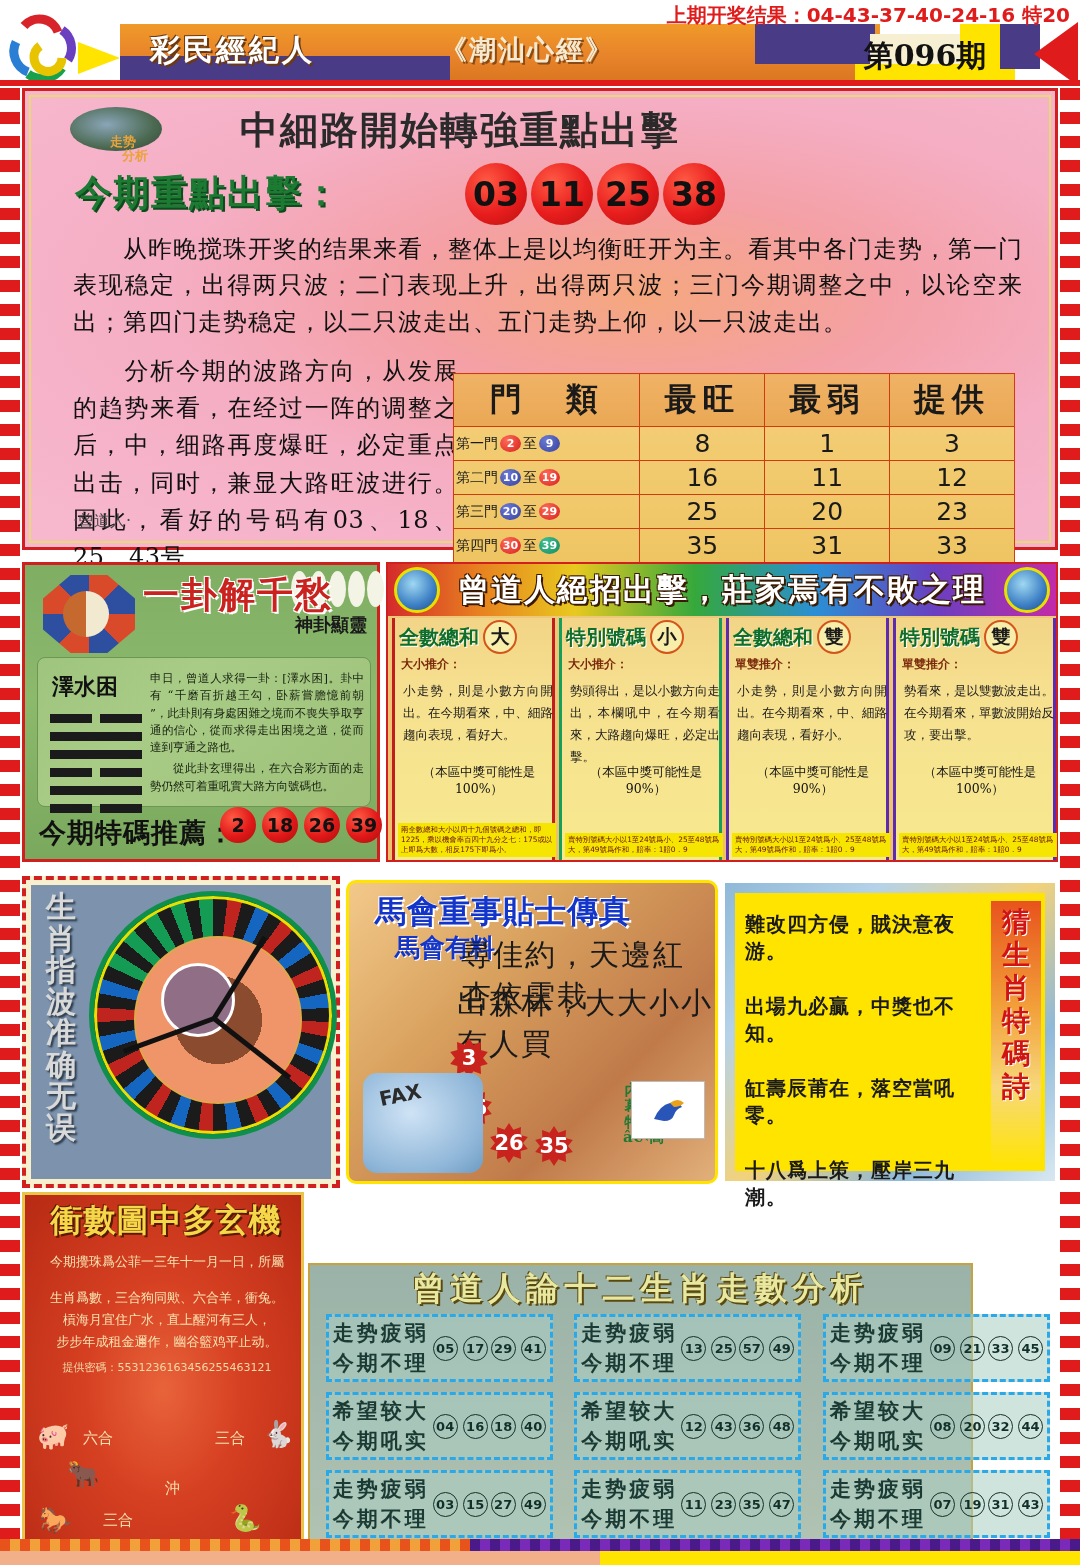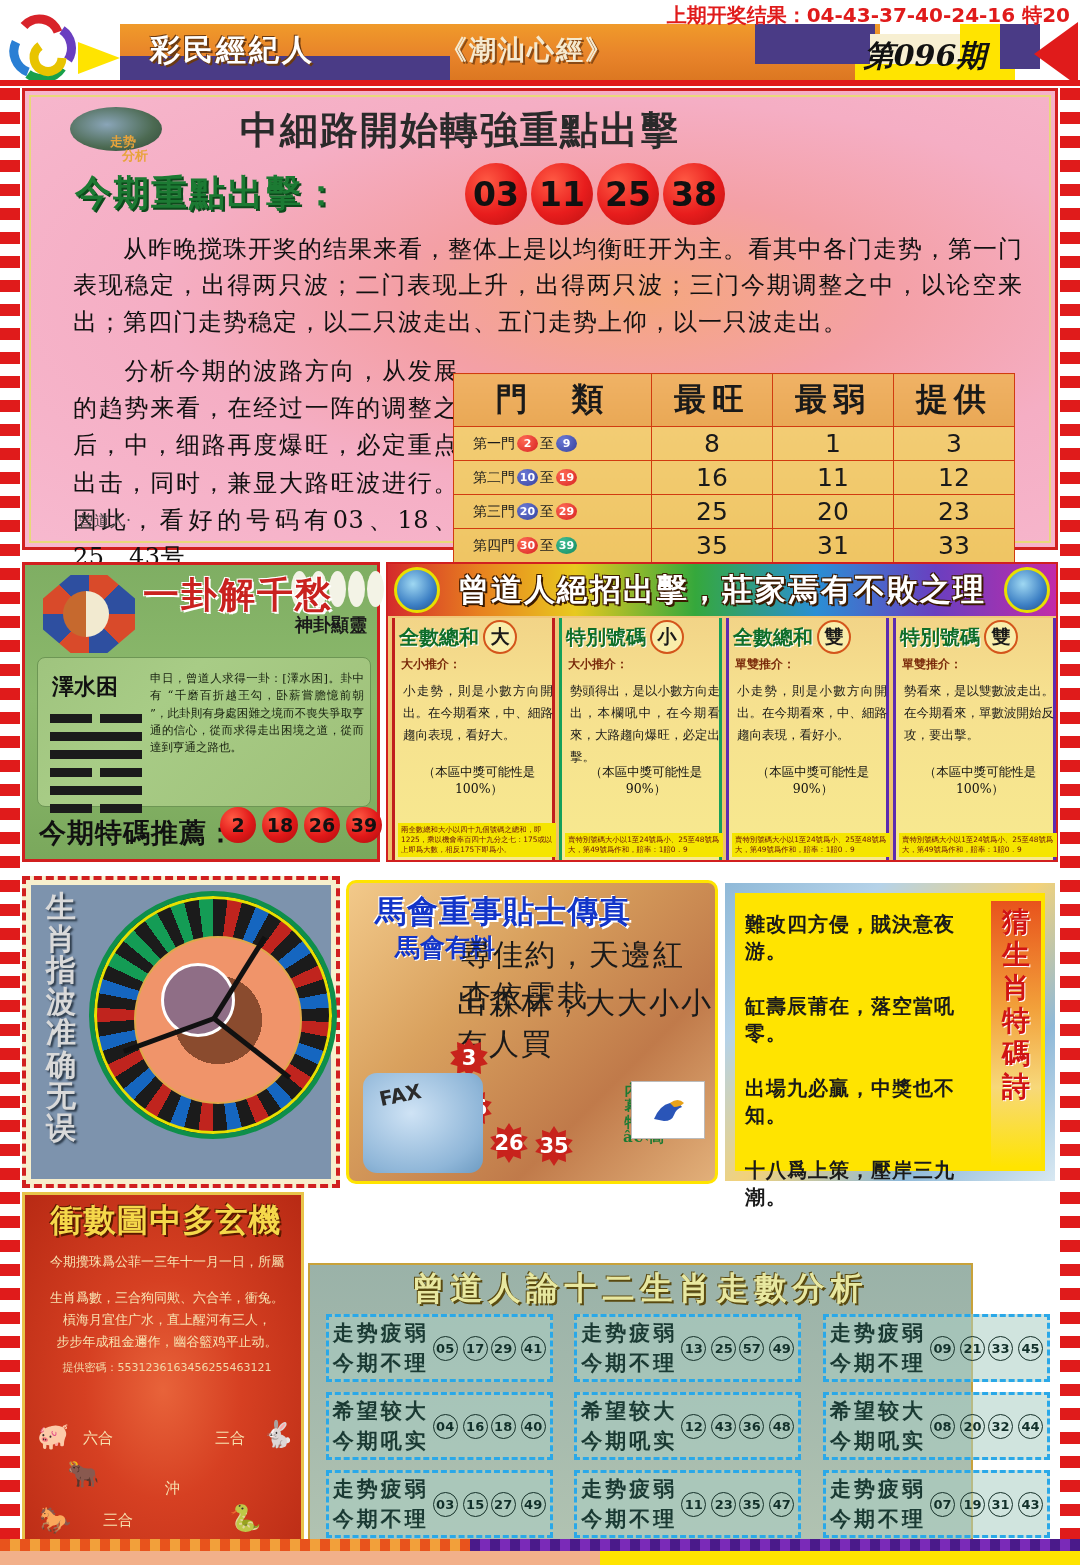--- a/index.html
+++ b/index.html
@@ -58,21 +58,21 @@
     color:#f5ead0; letter-spacing:2px;
     text-shadow: 2px 2px 0 #8a4a14;
   }
   .lastresult {
     position:absolute; right:10px; top:2px;
     font-family:"DejaVu Sans", sans-serif; font-weight:bold; font-size:20px;
     color:#e01b1b; letter-spacing:0px; white-space:nowrap;
   }
   .issue {
     position:absolute; left:860px; top:36px; width:130px; text-align:center;
-    font-family:"DejaVu Serif", serif; font-weight:bold; font-size:30px; color:#111;font-style:italic;
+    font-family:"DejaVu Serif", serif; font-weight:bold; font-size:30px; color:#111;
   }
   .redline { position:absolute; left:0; top:80px; width:1080px; height:6px; background:#e01b1b;}
 
   
   .panel1 {
     position:absolute; left:22px; top:88px; width:1036px; height:462px;
     background: radial-gradient(ellipse at 60% 45%, #f5a77e 0%, #f4a0a6 28%, #f5aec4 55%, #f7b9cf 100%);
     border:3px solid #d11f1f;
   }
   .p1-inner { position:absolute; inset:4px; border:2px solid #e8d87a; }
@@ -121,21 +121,21 @@
     border-collapse:collapse;
     background: linear-gradient(180deg,#f4cf7a 0%, #eec35f 100%);
   }
   .p1-table td, .p1-table th {
     border:1.5px solid #d13b10; text-align:center;
     font-family:"DejaVu Serif", serif; color:#1a1a1a;
   }
   .p1-table th { font-size:32px; font-weight:bold; padding:4px 0; letter-spacing:6px;
     background: linear-gradient(180deg,#f0b265 0%, #e9a855 100%);}
   .p1-table td { font-size:25px; padding:2px 0; font-family:"DejaVu Sans",sans-serif;}
-  .p1-table td.menrow { font-size:14px; text-align:left; padding-left:19px; white-space:nowrap;}
+  .p1-table td.menrow { font-size:14px; text-align:left; padding-left:2px; white-space:nowrap;}
   .mini-ball {
     display:inline-block; width:21px; height:17px; border-radius:50%;
     color:#fff; font-size:11px; font-weight:bold; text-align:center; line-height:17px;
     vertical-align:middle; margin:0 2px;
     font-family:"DejaVu Sans",sans-serif;
   }
   .mb-red{ background: radial-gradient(circle at 35% 30%, #ff6a55, #d52020);}
   .mb-blue{ background: radial-gradient(circle at 35% 30%, #6b7ad6, #35409b);}
   .mb-green{ background: radial-gradient(circle at 35% 30%, #3fbf95, #15885e);}
 
@@ -540,20 +540,21 @@
           <div class="hexline yang">
             <span class="seg"></span>
           </div>
           <div class="hexline yin">
             <span class="seg"></span>
             <span class="seg"></span>
           </div>
         </div>
       <div class="p2-text">
         <p>申日，曾道人求得一卦：[澤水困]。卦中有 “千磨百折越王勾，卧薪嘗膽憶前朝 ”，此卦則有身處困難之境而不喪失爭取亨通的信心，從而求得走出困境之道，從而達到亨通之路也。</p>
+        <p>從此卦玄理得出，在六合彩方面的走勢仍然可着重吼實大路方向號碼也。</p>
       </div>
     </div>
 
     <div class="p2-rec">今期特碼推薦：</div>
     <div class="p2-balls">
       <div class="ball-sm">2</div>
       <div class="ball-sm">18</div>
       <div class="ball-sm">26</div>
       <div class="ball-sm">39</div>
     </div>
@@ -641,22 +642,22 @@
         <path d="M6 26 q6 -14 16 -16 q8 -2 12 4 q-6 2 -8 8 q-2 6 -10 6 z" fill="#2a55b8"></path>
         <path d="M22 10 q8 -6 14 0 q-4 4 -10 4 z" fill="#e8a31a"></path>
       </svg>
     </div>
   </div>
 
   <div class="panel6">
     <div class="p6-frame"></div>
     <div class="p6-lines">
       <div class="p6-line">難改四方侵，賊決意夜游。</div>
+      <div class="p6-line">出場九必贏，中獎也不知。</div>
       <div class="p6-line">缸壽辰莆在，落空當吼零。</div>
-      <div class="p6-line">出場九必贏，中獎也不知。</div>
       <div class="p6-line">十八爲上策，壓岸三九潮。</div>
     </div>
     <div class="p6-vbanner"></div>
     <div class="p6-vtext">猜生肖特碼詩</div>
   </div>
 
   <div class="panel7">
     <div class="p7-title">衝數圖中多玄機</div>
     <div class="p7-l1">今期攪珠爲公菲一三年十一月一日，所屬</div>
     <div class="p7-l2">

